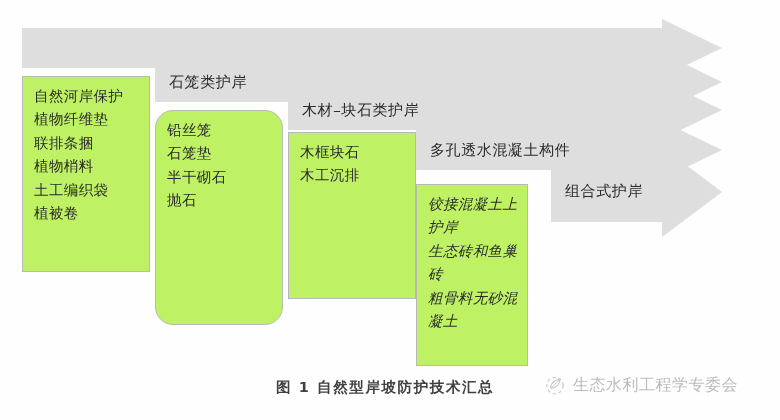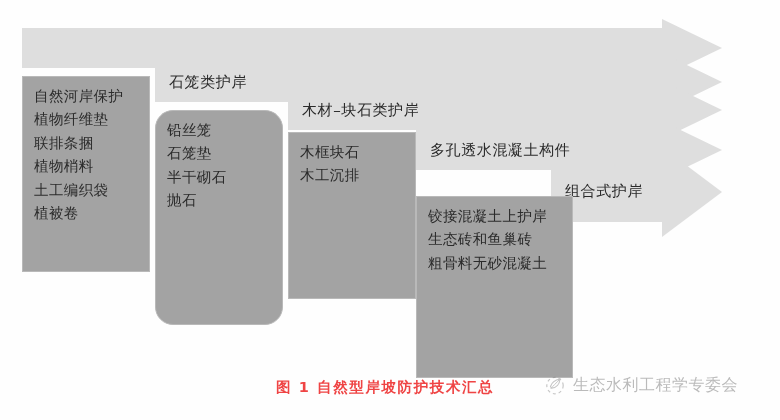--- a/index.html
+++ b/index.html
@@ -54,21 +54,21 @@
     color: #2a2a2a;
     letter-spacing: 0.6px;
     white-space: nowrap;
     line-height: 1;
   }
 
   
   .listbox {
     position: absolute;
     box-sizing: border-box;
-    background: #a3a3a3;
+    background: #bef264;
     border: 1px solid #b9b9b9;
   }
   .listbox .items {
     position: absolute;
     left: 11px;
     right: 6px;
     top: 8px;
   }
   .listbox .item {
     font-size: 14.5px;
@@ -80,21 +80,21 @@
   }
 
   
   #caption {
     position: absolute;
     left: 276px;
     top: 378px;
     font-family: "DejaVu Sans", "Liberation Sans", sans-serif;
     font-weight: bold;
     font-size: 14.5px;
-    color: #ef4444;
+    color: #404040;
     letter-spacing: 1.6px;
     white-space: nowrap;
   }
 
   
   #watermark {
     position: absolute;
     left: 544px;
     top: 374px;
     display: flex;
@@ -170,21 +170,21 @@
     </div>
   </div>
 
   <div class="listbox" style="left:288px; top:132px; width:128px; height:167px;">
     <div class="items">
       <div class="item">木框块石</div>
       <div class="item">木工沉排</div>
     </div>
   </div>
 
-  <div class="listbox" style="left:416px; top:196px; width:157px; height:182px;">
+  <div class="listbox" style="left:416px; top:184px; width:112px; height:182px;font-style:italic;">
     <div class="items">
       <div class="item">铰接混凝土上护岸</div>
       <div class="item">生态砖和鱼巢砖</div>
       <div class="item">粗骨料无砂混凝土</div>
     </div>
   </div>
 
   <div id="caption">图 1  自然型岸坡防护技术汇总</div>
 
   <div id="watermark">

